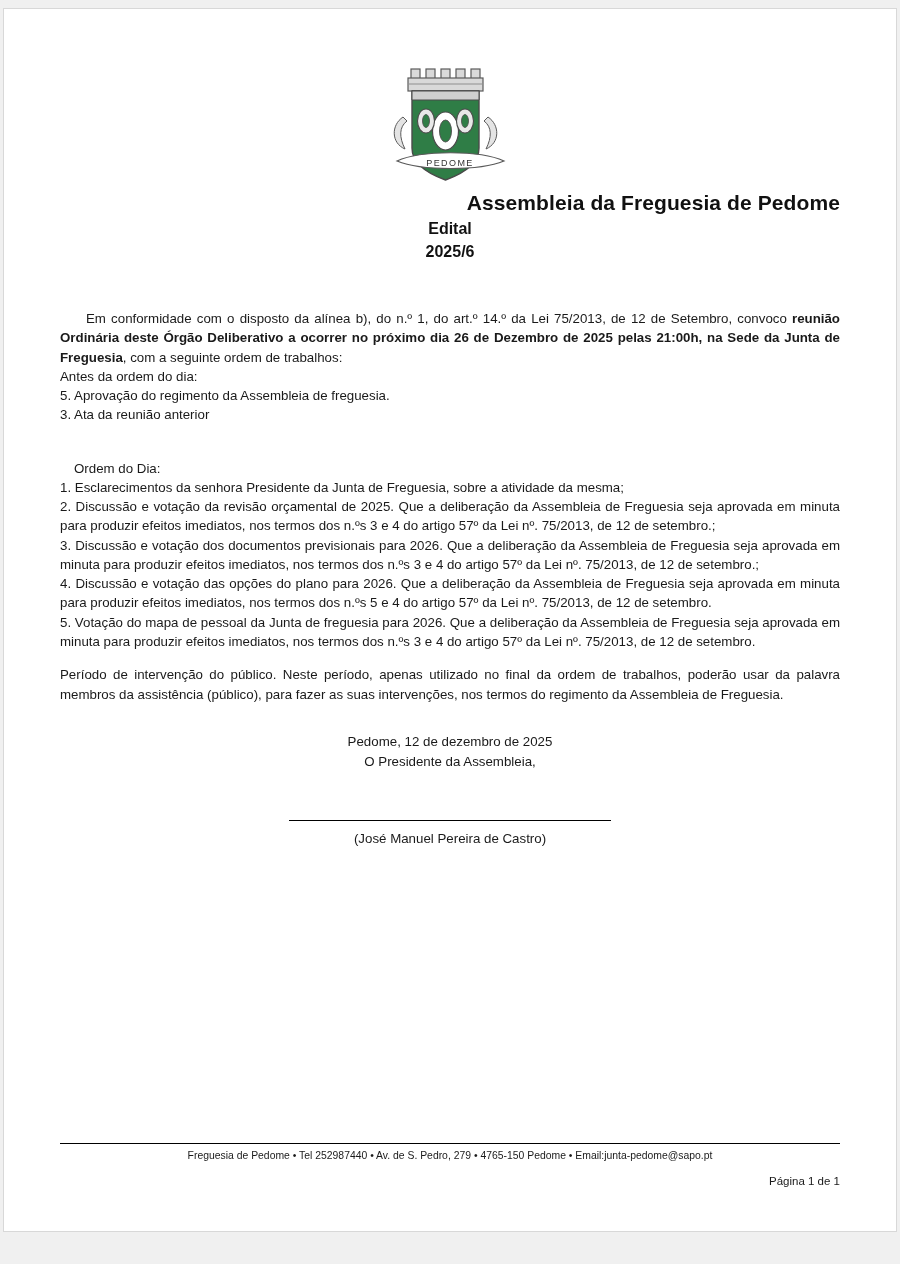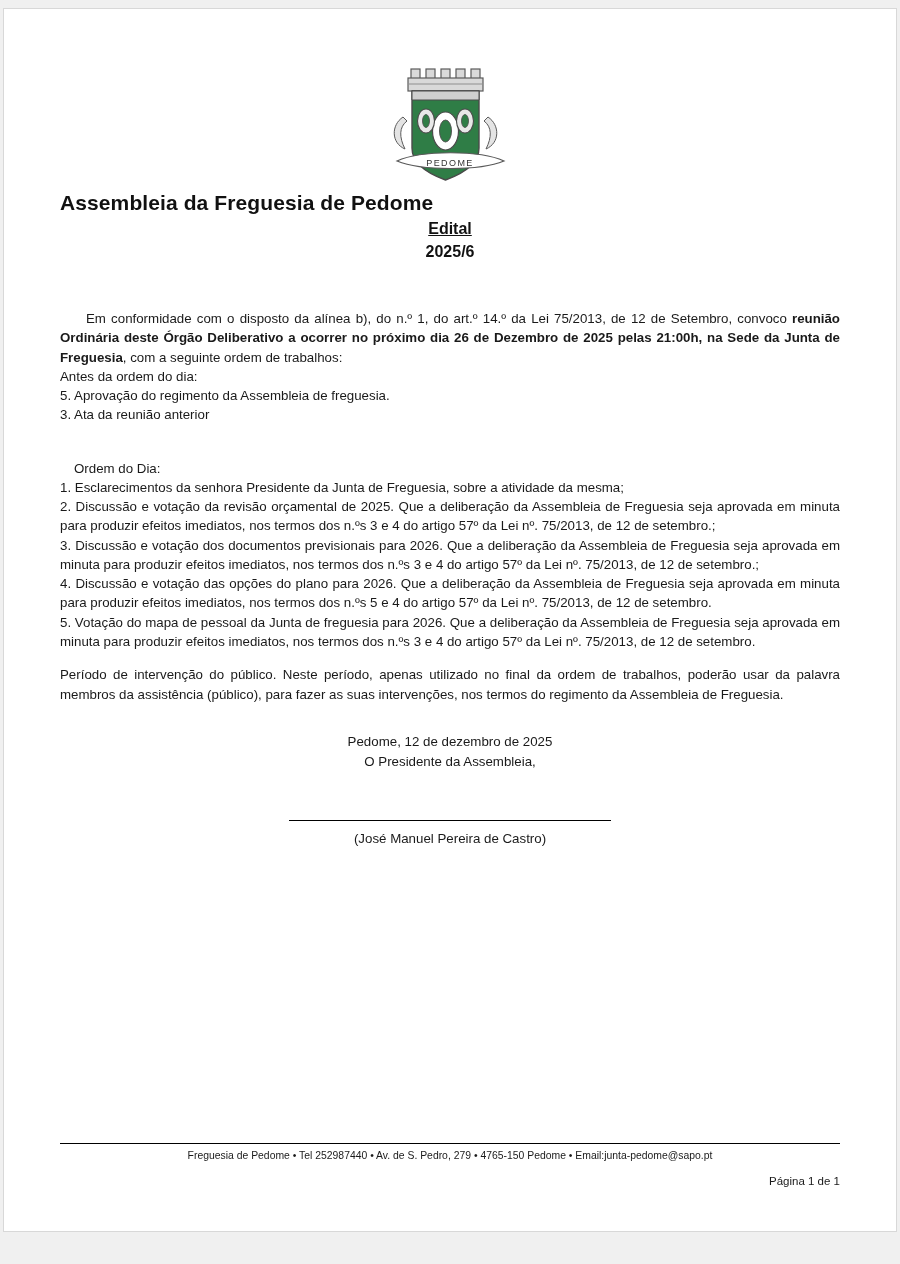--- a/index.html
+++ b/index.html
@@ -29,34 +29,33 @@
     margin-top: 12px;
     margin-bottom: 6px;
   }
   .crest {
     width: 138px;
     height: 140px;
     display: block;
   }
   
   .doc-title {
-    text-align: left;
+    text-align: right;
     font-size: 21px;
     font-weight: bold;
     color: #111;
     letter-spacing: 0.1px;
     margin: 2px 0 0 0;
   }
   .doc-subtitle {
     text-align: center;
     font-size: 16px;
     font-weight: bold;
     color: #111;
     margin: 5px 0 0 0;
-    text-decoration: underline;
   }
   .doc-number {
     text-align: center;
     font-size: 16px;
     font-weight: bold;
     color: #111;
     margin: 5px 0 0 0;
   }
   
   .body-block {

